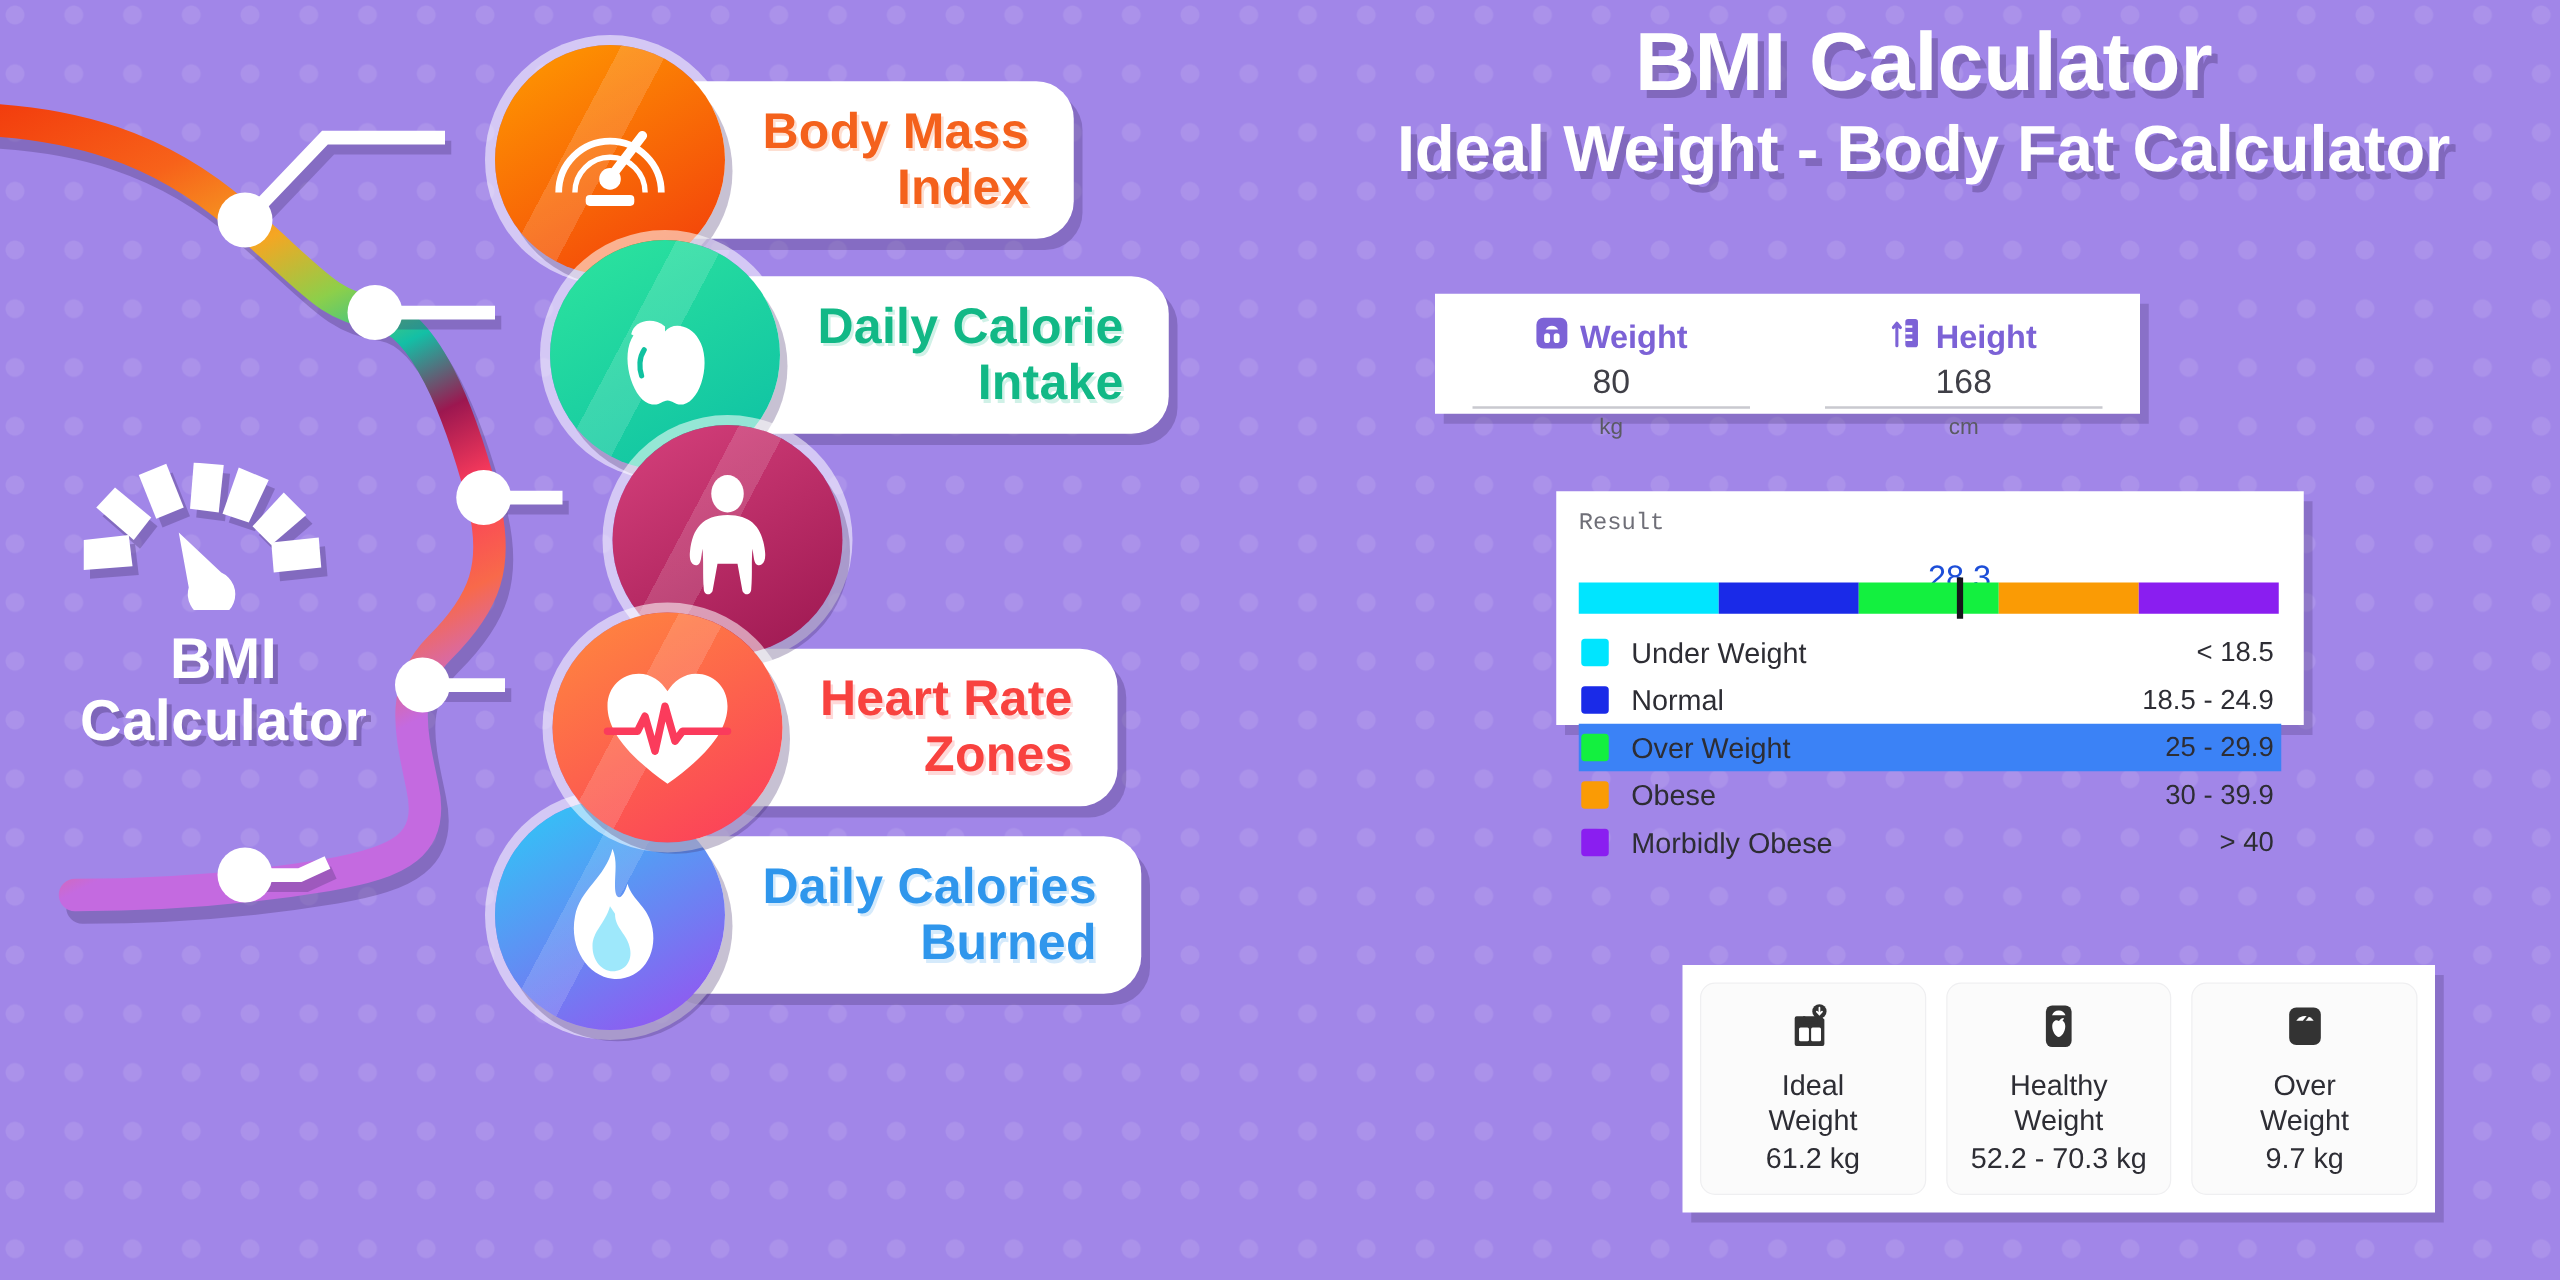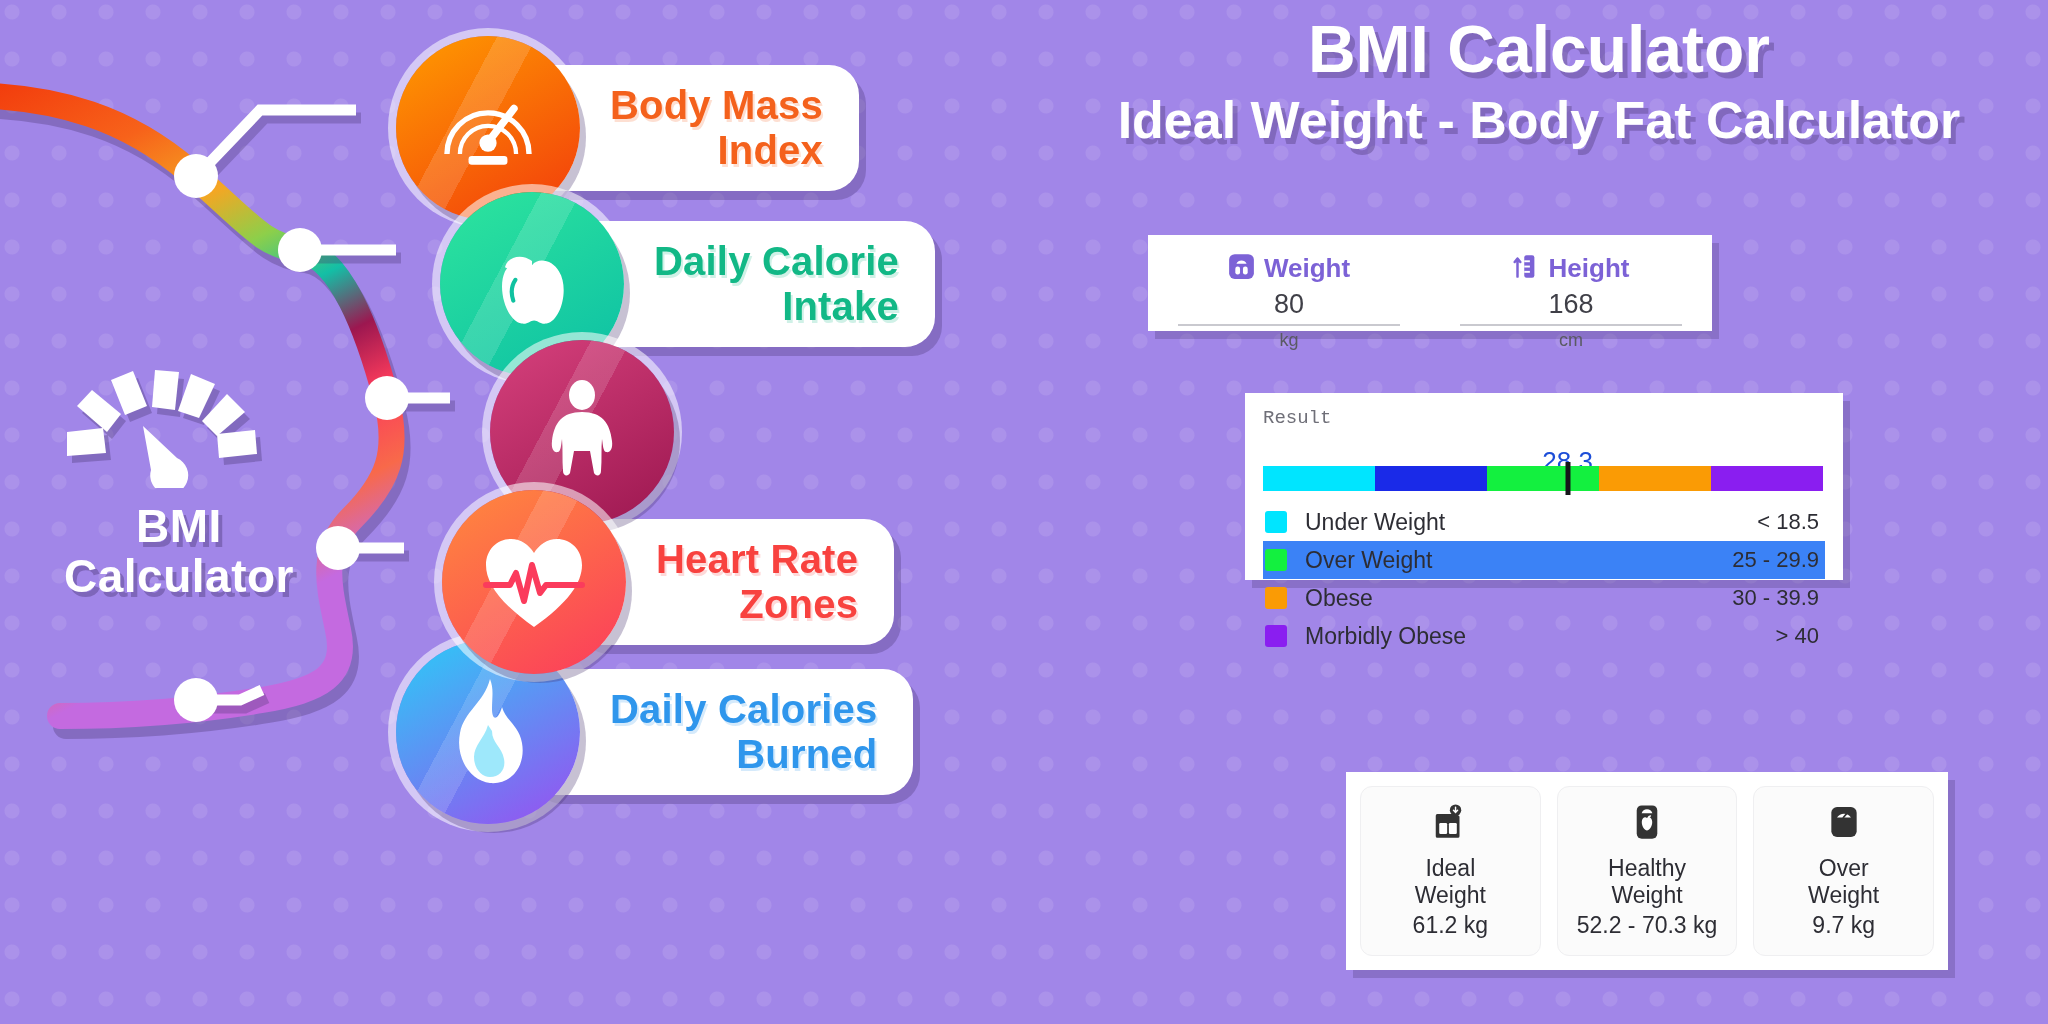--- a/index.html
+++ b/index.html
@@ -301,20 +301,25 @@
           <i style="background: rgb(250, 155, 5);"></i>
           <i style="background: rgb(138, 30, 240);"></i>
         </div>
       <div class="scale-marker" id="bmiMarker" style="left: 322.64px;"></div>
       <div class="rows" id="bmiRows">
           <div class="row">
             <span class="swatch" style="background: rgb(0, 229, 255);"></span>
             <span class="row-name">Under Weight</span>
             <span class="row-range">&lt; 18.5</span>
           </div>
+          <div class="row">
+            <span class="swatch" style="background: rgb(26, 42, 232);"></span>
+            <span class="row-name">Normal</span>
+            <span class="row-range">18.5 - 24.9</span>
+          </div>
           <div class="row hl">
             <span class="swatch" style="background: rgb(19, 240, 63);"></span>
             <span class="row-name">Over Weight</span>
             <span class="row-range">25 - 29.9</span>
           </div>
           <div class="row">
             <span class="swatch" style="background: rgb(250, 155, 5);"></span>
             <span class="row-name">Obese</span>
             <span class="row-range">30 - 39.9</span>
           </div>

